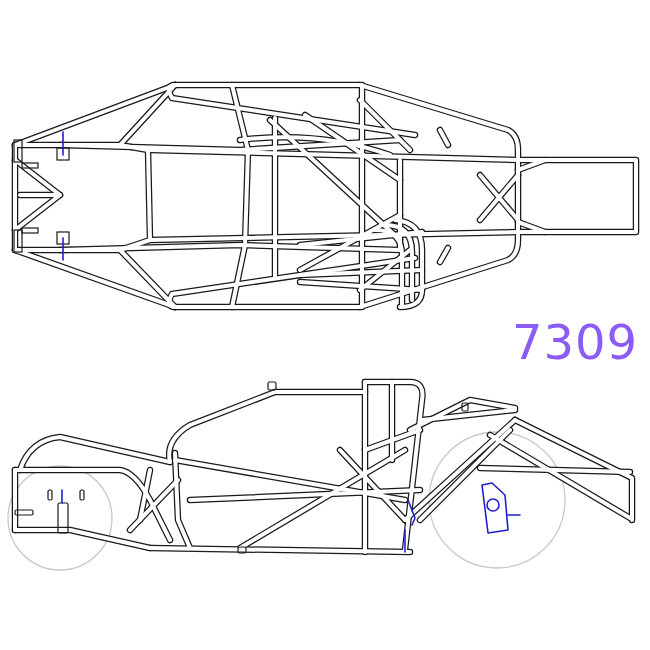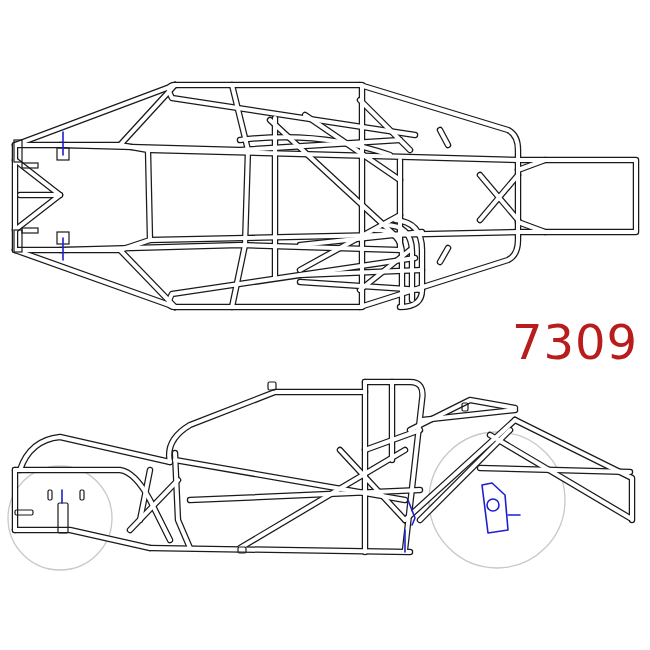--- a/index.html
+++ b/index.html
@@ -1,18 +1,18 @@
 <!DOCTYPE html>
 <html><head>
 <meta charset="utf-8">
 <style>
   html,body{margin:0;padding:0;background:#ffffff;}
   body{width:650px;height:650px;position:relative;overflow:hidden;font-family:"DejaVu Sans",sans-serif;}
   #drawing{position:absolute;left:0;top:0;width:650px;height:650px;}
-  .part-number{position:absolute;left:512px;top:318px;font-family:"DejaVu Sans",sans-serif;font-size:48px;color:#b91c1c;letter-spacing:1px;line-height:1;}
+  .part-number{position:absolute;left:512px;top:318px;font-family:"DejaVu Sans",sans-serif;font-size:48px;color:#8b5cf6;letter-spacing:1px;line-height:1;}
   .tube-outer{fill:none;stroke:#1a1a1a;stroke-linecap:round;stroke-linejoin:round;}
   .tube-inner{fill:none;stroke:#ffffff;stroke-linecap:round;stroke-linejoin:round;}
   .wheel{fill:none;stroke:#c8c8c8;stroke-width:1.3;}
   .blue{fill:none;stroke:#1f1fd0;stroke-width:1.6;stroke-linecap:round;stroke-linejoin:round;}
   .thin{fill:none;stroke:#1a1a1a;stroke-width:1.2;}
 </style>
 </head>
 <body>
 
 <svg id="drawing" viewBox="0 0 650 650" xmlns="http://www.w3.org/2000/svg">

